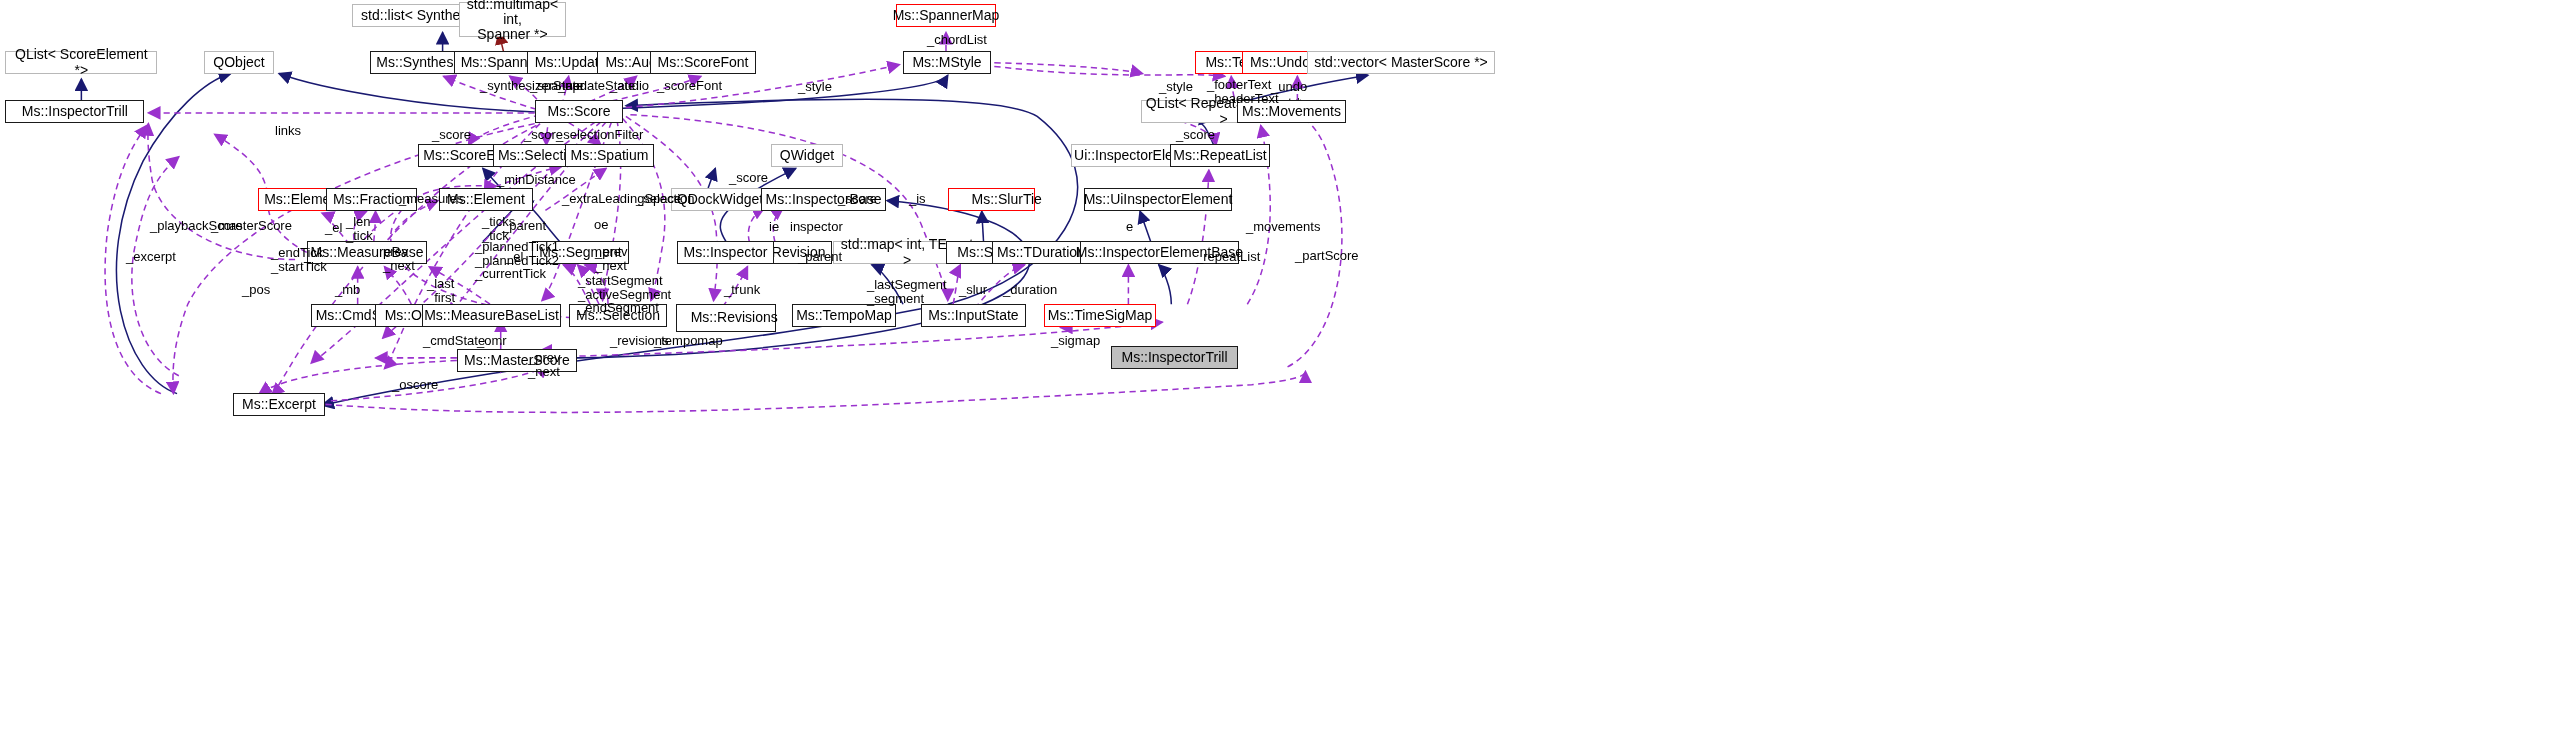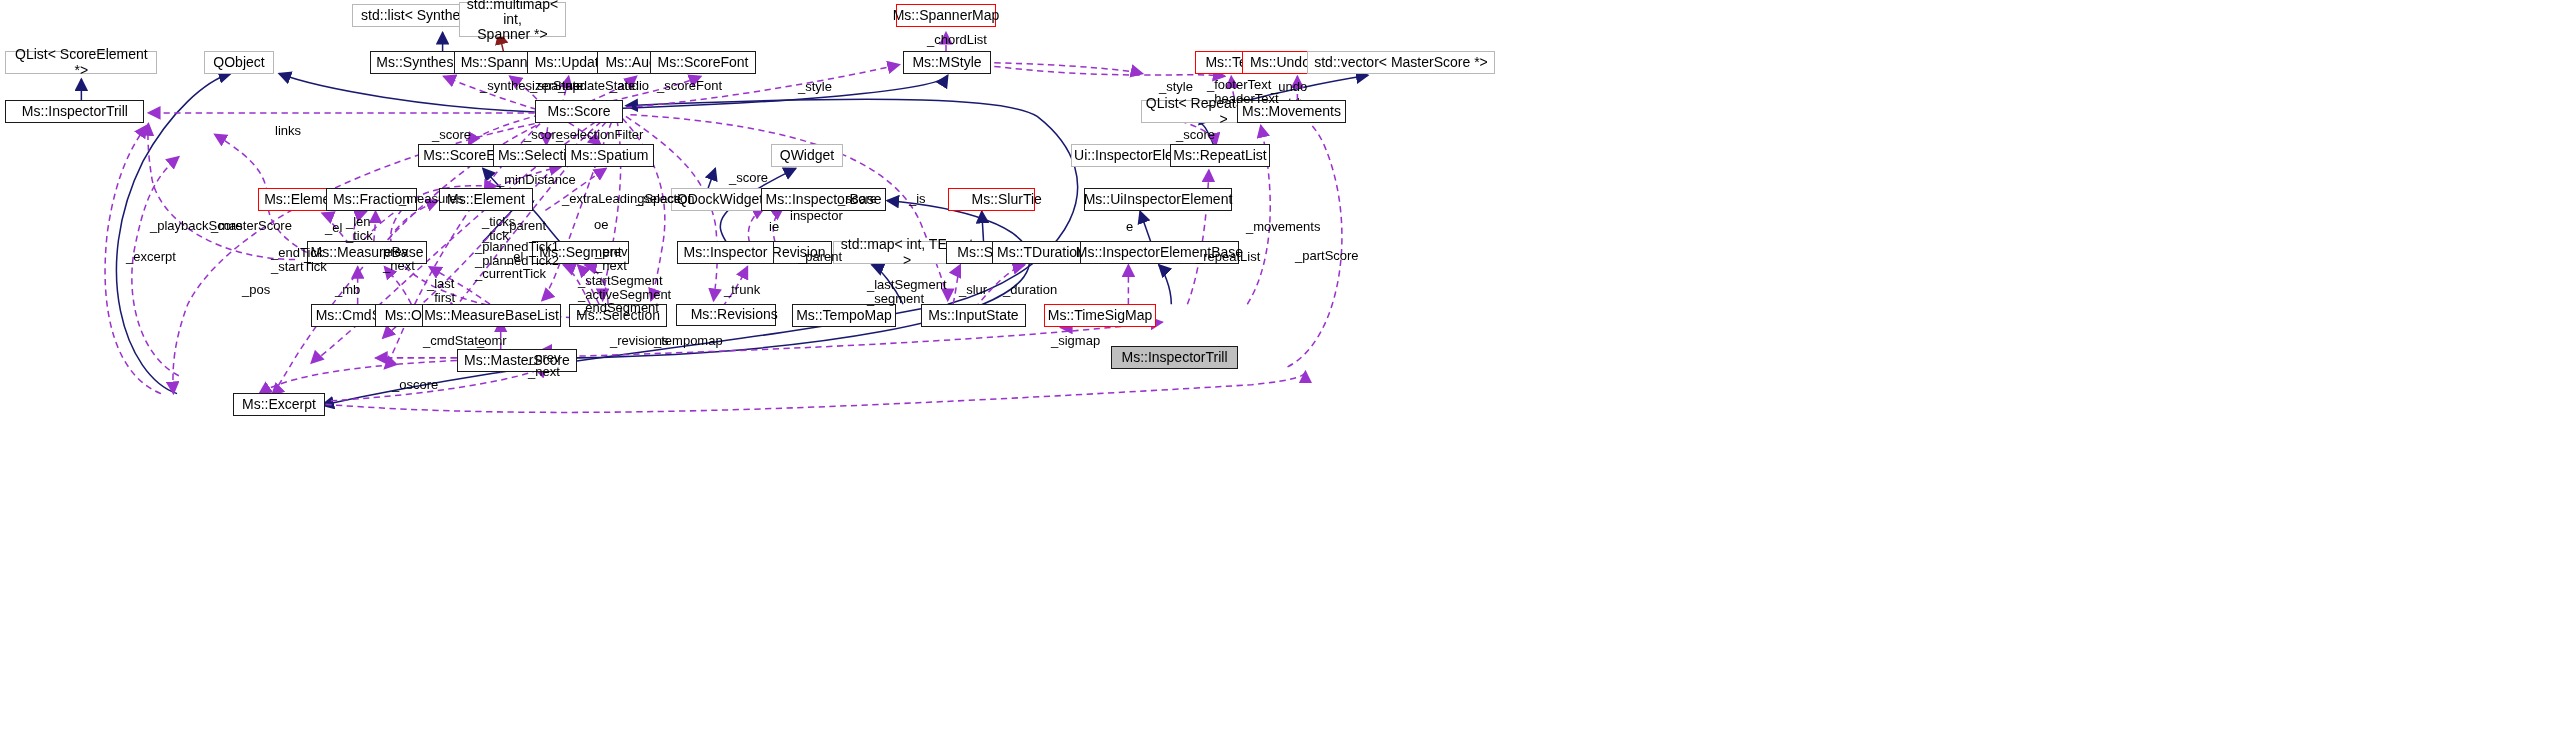--- a/index.html
+++ b/index.html
@@ -206,21 +206,21 @@
       <div class="node solid" style="left: 739px; top: 241px; width: 93px; height: 23px;">Ms::Revision</div>
       <div class="node thin" style="left: 833px; top: 241px; width: 148px; height: 23px;">std::map&lt; int, TEvent &gt;</div>
       <div class="node solid" style="left: 946px; top: 241px; width: 74px; height: 23px;">Ms::Slur</div>
       <div class="node solid" style="left: 992px; top: 241px; width: 98px; height: 23px;">Ms::TDuration</div>
       <div class="node solid" style="left: 1080px; top: 241px; width: 159px; height: 23px;">Ms::InspectorElementBase</div>
       <div class="node solid" style="left: 677px; top: 241px; width: 97px; height: 23px;">Ms::Inspector</div>
       <div class="node solid" style="left: 311px; top: 304px; width: 98px; height: 23px;">Ms::CmdState</div>
       <div class="node solid" style="left: 375px; top: 304px; width: 73px; height: 23px;">Ms::Omr</div>
       <div class="node solid" style="left: 422px; top: 304px; width: 139px; height: 23px;">Ms::MeasureBaseList</div>
       <div class="node solid" style="left: 569px; top: 304px; width: 98px; height: 23px;">Ms::Selection</div>
-      <div class="node solid" style="left: 676px; top: 304px; width: 100px; height: 22px; padding-left: 20px;">Ms::Revisions</div>
+      <div class="node solid" style="left: 676px; top: 304px; width: 100px; height: 28px; padding-left: 20px;">Ms::Revisions</div>
       <div class="node solid" style="left: 792px; top: 304px; width: 104px; height: 23px;">Ms::TempoMap</div>
       <div class="node solid" style="left: 921px; top: 304px; width: 105px; height: 23px;">Ms::InputState</div>
       <div class="node red" style="left: 1044px; top: 304px; width: 112px; height: 23px;">Ms::TimeSigMap</div>
       <div class="node filled" style="left: 1111px; top: 304px; width: 127px; height: 23px;">Ms::InspectorTrill</div>
       <div class="node solid" style="left: 457px; top: 349px; width: 120px; height: 23px;">Ms::MasterScore</div>
       <div class="node solid" style="left: 233px; top: 393px; width: 92px; height: 23px;">Ms::Excerpt</div>
     </div>
   <div id="labels-host">
       <div class="edge-label" style="left: 275px; top: 124px;">links</div>
       <div class="edge-label" style="left: 480px; top: 79px;">_synthesizerState</div>
@@ -248,21 +248,21 @@
       <div class="edge-label" style="left: 909px; top: 192px;">_is</div>
       <div class="edge-label" style="left: 211px; top: 219px;">_masterScore</div>
       <div class="edge-label" style="left: 150px; top: 219px;">_playbackScore</div>
       <div class="edge-label" style="left: 325px; top: 221px;">_el</div>
       <div class="edge-label" style="left: 346px; top: 215px;">_len
 _tick</div>
       <div class="edge-label" style="left: 482px; top: 215px;">_ticks
 _tick</div>
       <div class="edge-label" style="left: 594px; top: 218px;">oe</div>
       <div class="edge-label" style="left: 769px; top: 220px;">ie</div>
-      <div class="edge-label" style="left: 790px; top: 209px;">inspector</div>
+      <div class="edge-label" style="left: 790px; top: 220px;">inspector</div>
       <div class="edge-label" style="left: 1126px; top: 220px;">e</div>
       <div class="edge-label" style="left: 1246px; top: 220px;">_movements</div>
       <div class="edge-label" style="left: 126px; top: 250px;">_excerpt</div>
       <div class="edge-label" style="left: 271px; top: 246px;">_endTick
 _startTick</div>
       <div class="edge-label" style="left: 383px; top: 245px;">prev
 _next</div>
       <div class="edge-label" style="left: 475px; top: 240px;">_plannedTick1
 _plannedTick2
 _currentTick</div>

